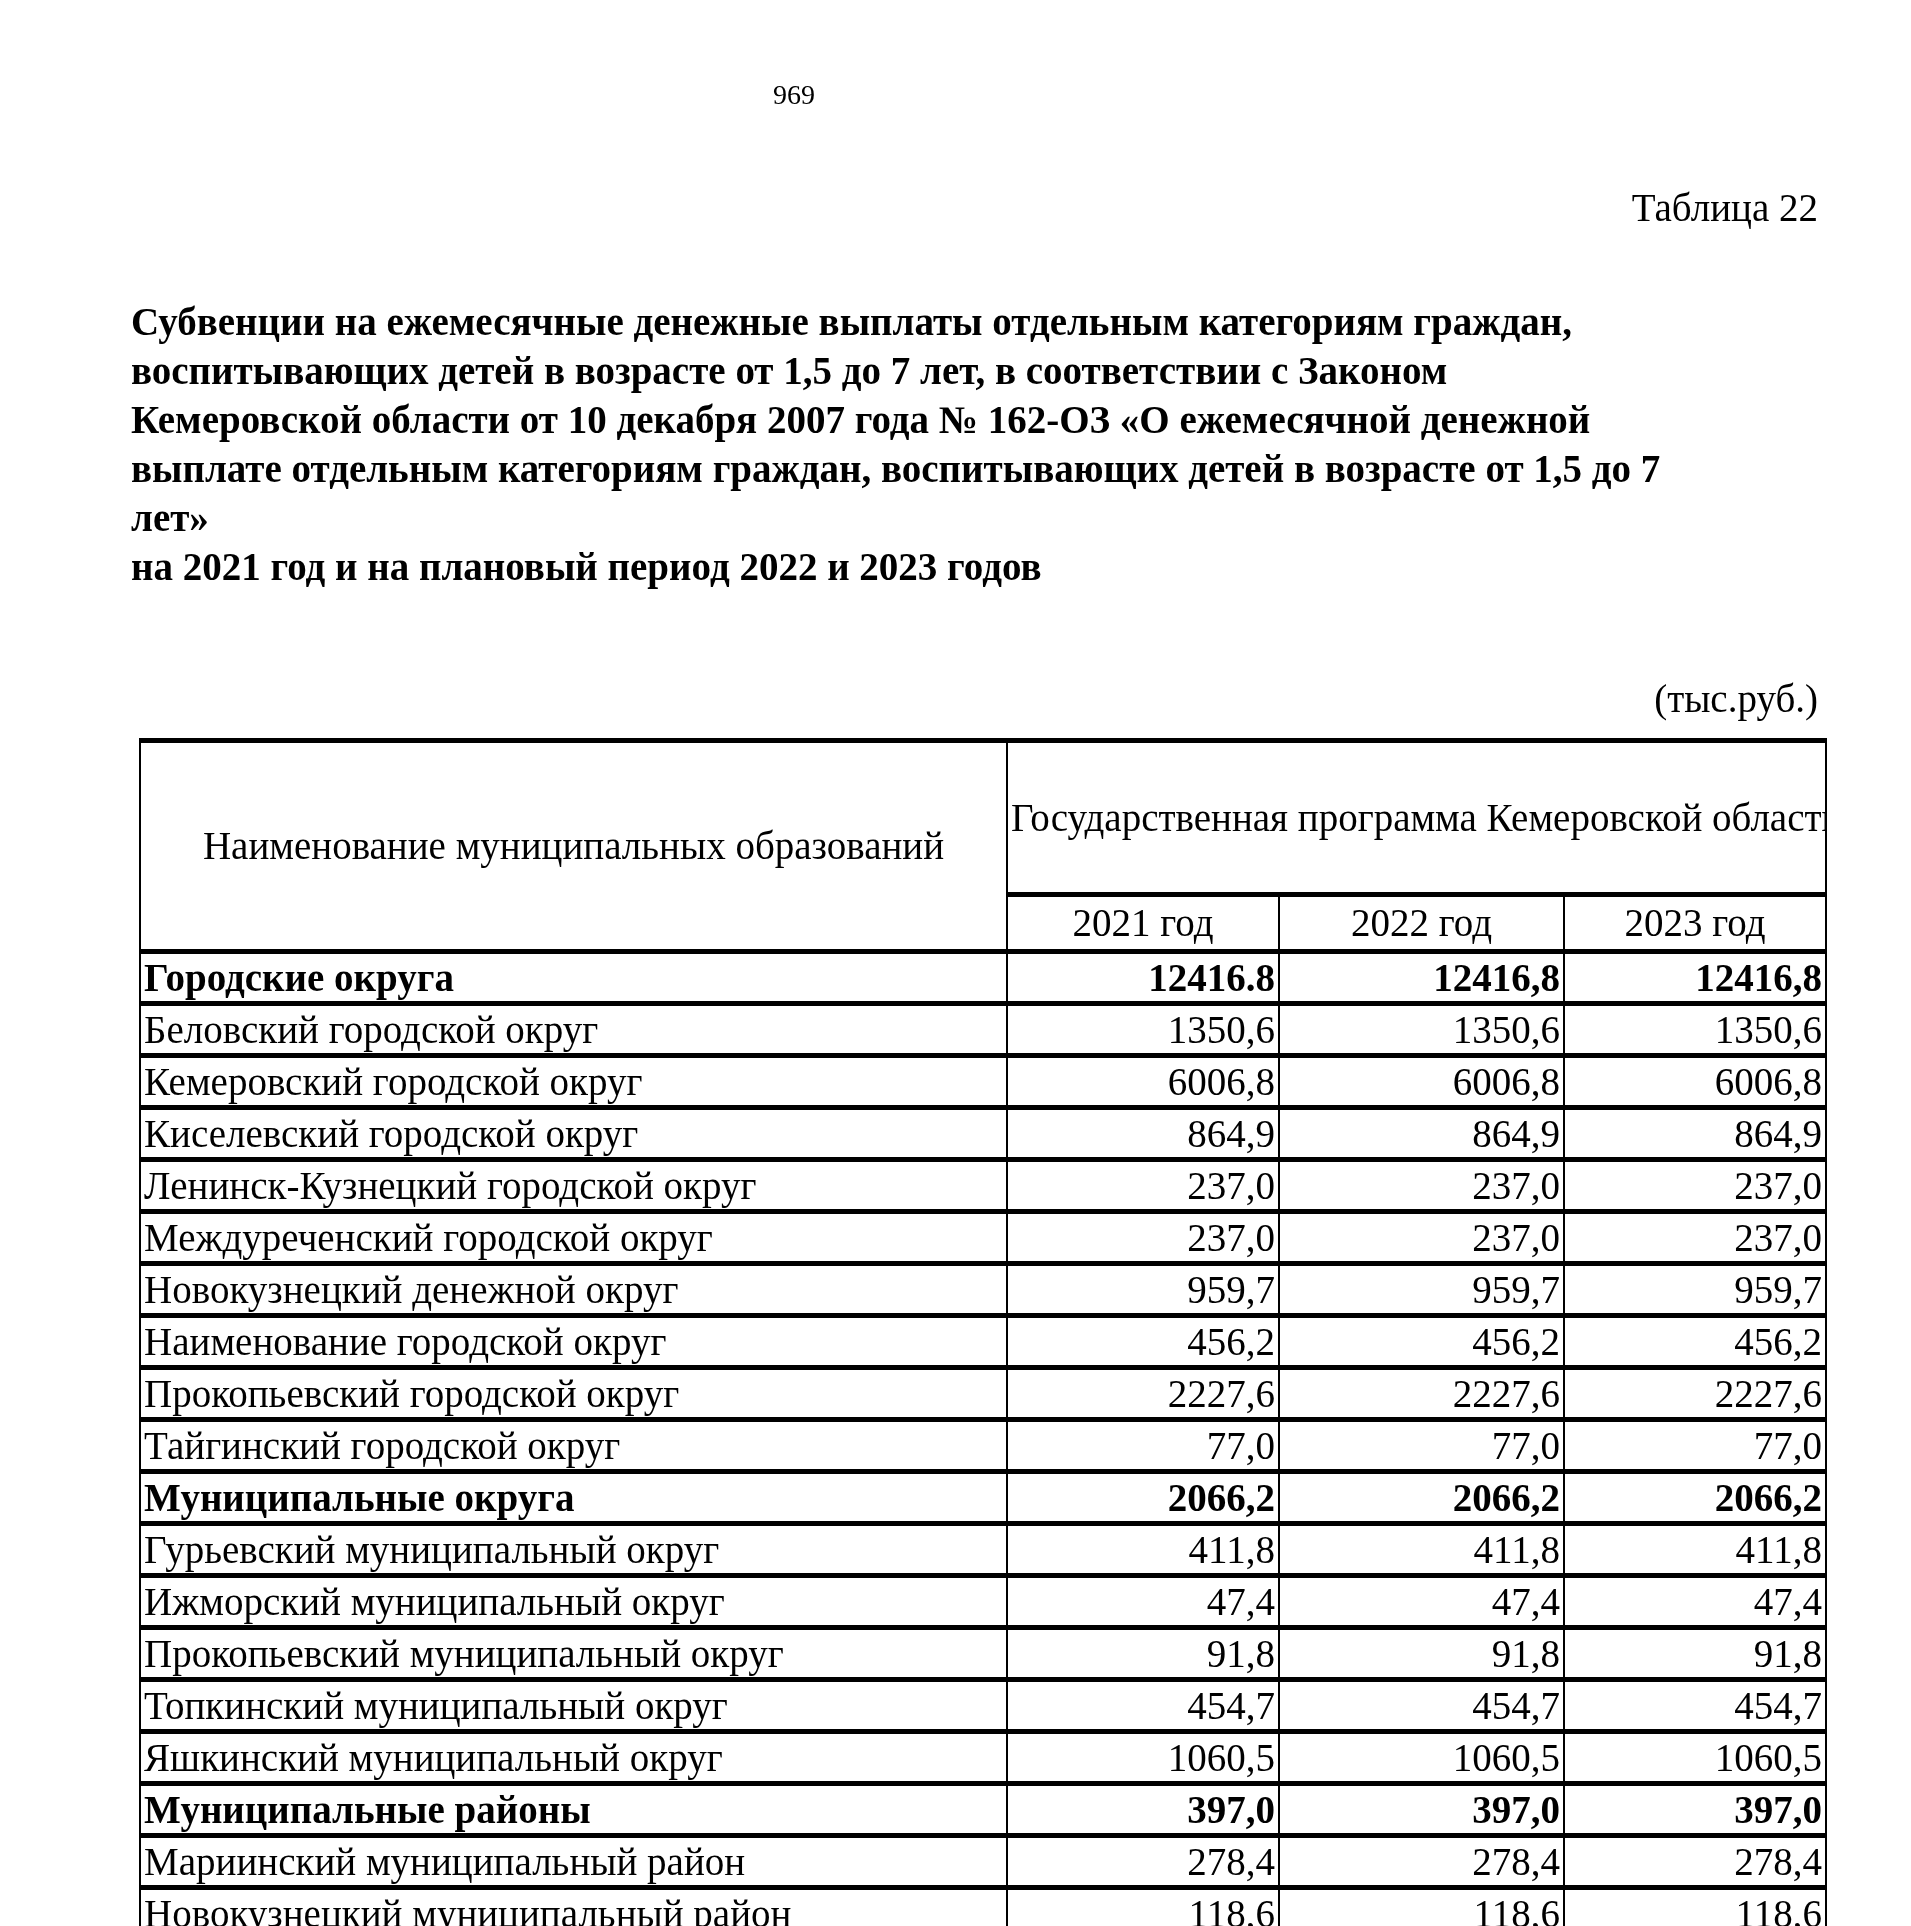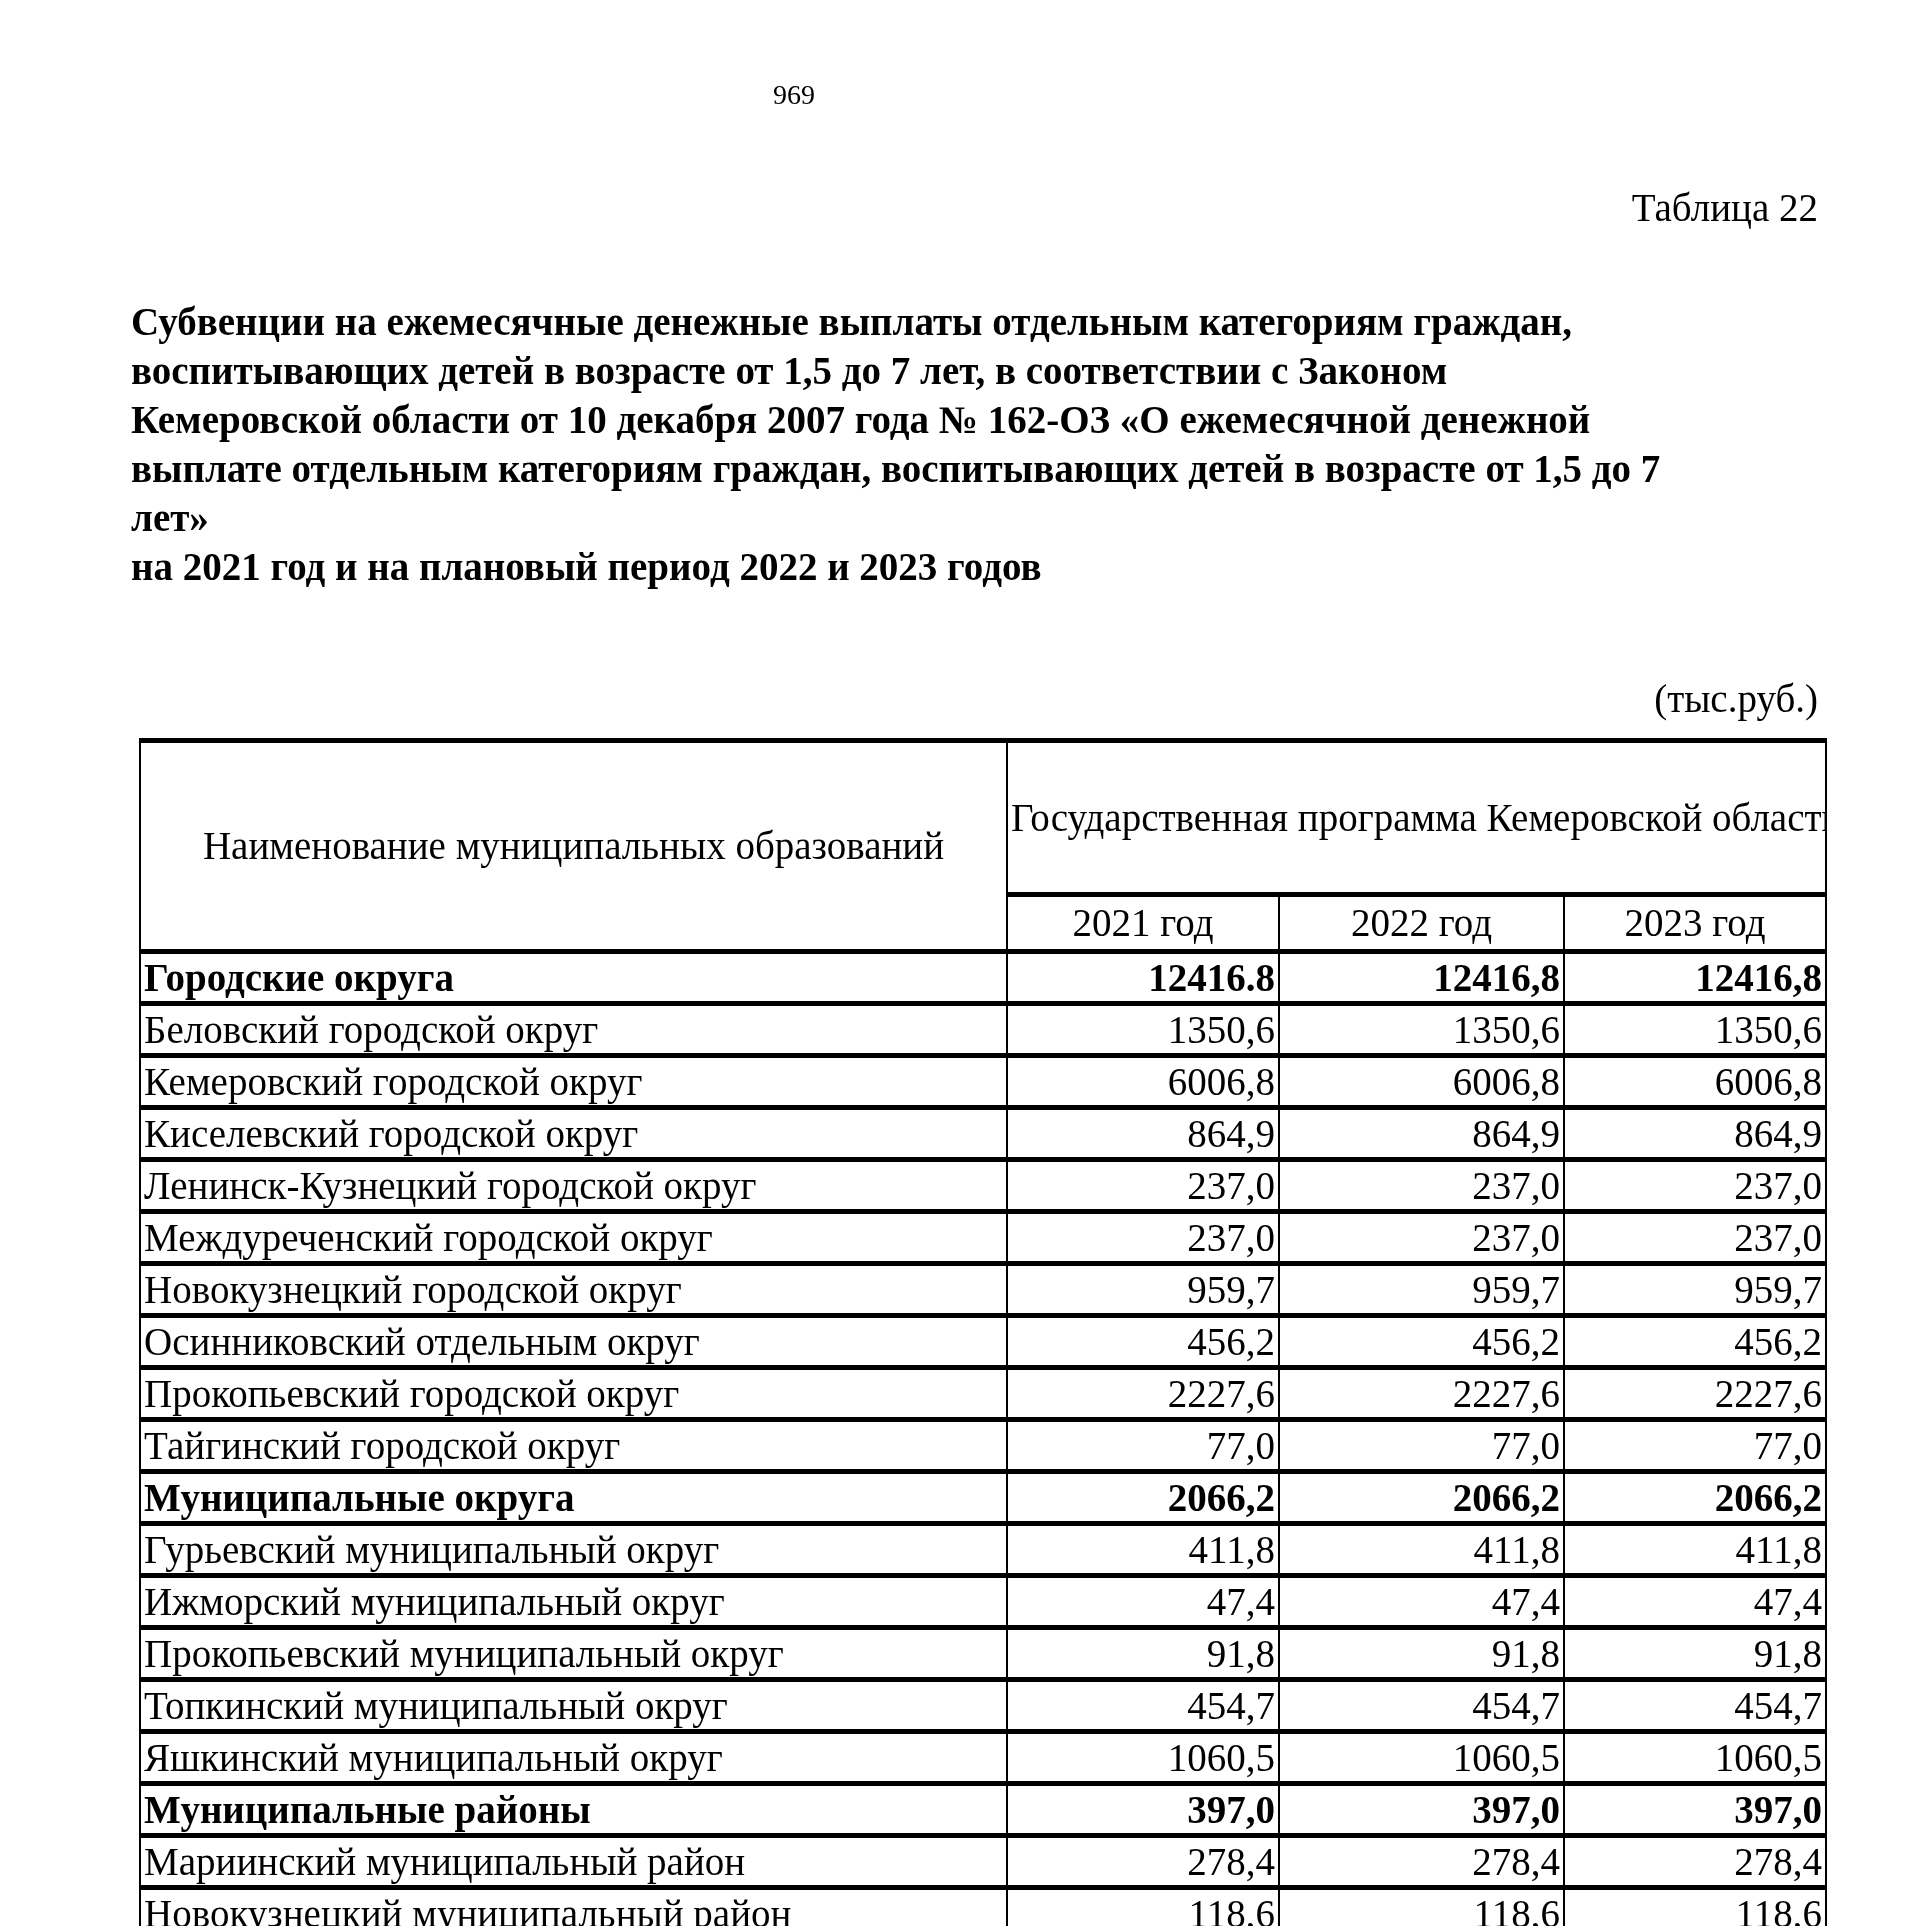--- a/index.html
+++ b/index.html
@@ -109,27 +109,27 @@
         <td class="num">237,0</td>
         <td class="num">237,0</td>
       </tr>
       <tr class="data-row">
         <td class="name">Междуреченский городской округ</td>
         <td class="num">237,0</td>
         <td class="num">237,0</td>
         <td class="num">237,0</td>
       </tr>
       <tr class="data-row">
-        <td class="name">Новокузнецкий городской округ</td>
+        <td class="name">Новокузнецкий денежной округ</td>
         <td class="num">959,7</td>
         <td class="num">959,7</td>
         <td class="num">959,7</td>
       </tr>
       <tr class="data-row">
-        <td class="name">Осинниковский отдельным округ</td>
+        <td class="name">Наименование городской округ</td>
         <td class="num">456,2</td>
         <td class="num">456,2</td>
         <td class="num">456,2</td>
       </tr>
       <tr class="data-row">
         <td class="name">Прокопьевский городской округ</td>
         <td class="num">2227,6</td>
         <td class="num">2227,6</td>
         <td class="num">2227,6</td>
       </tr>

